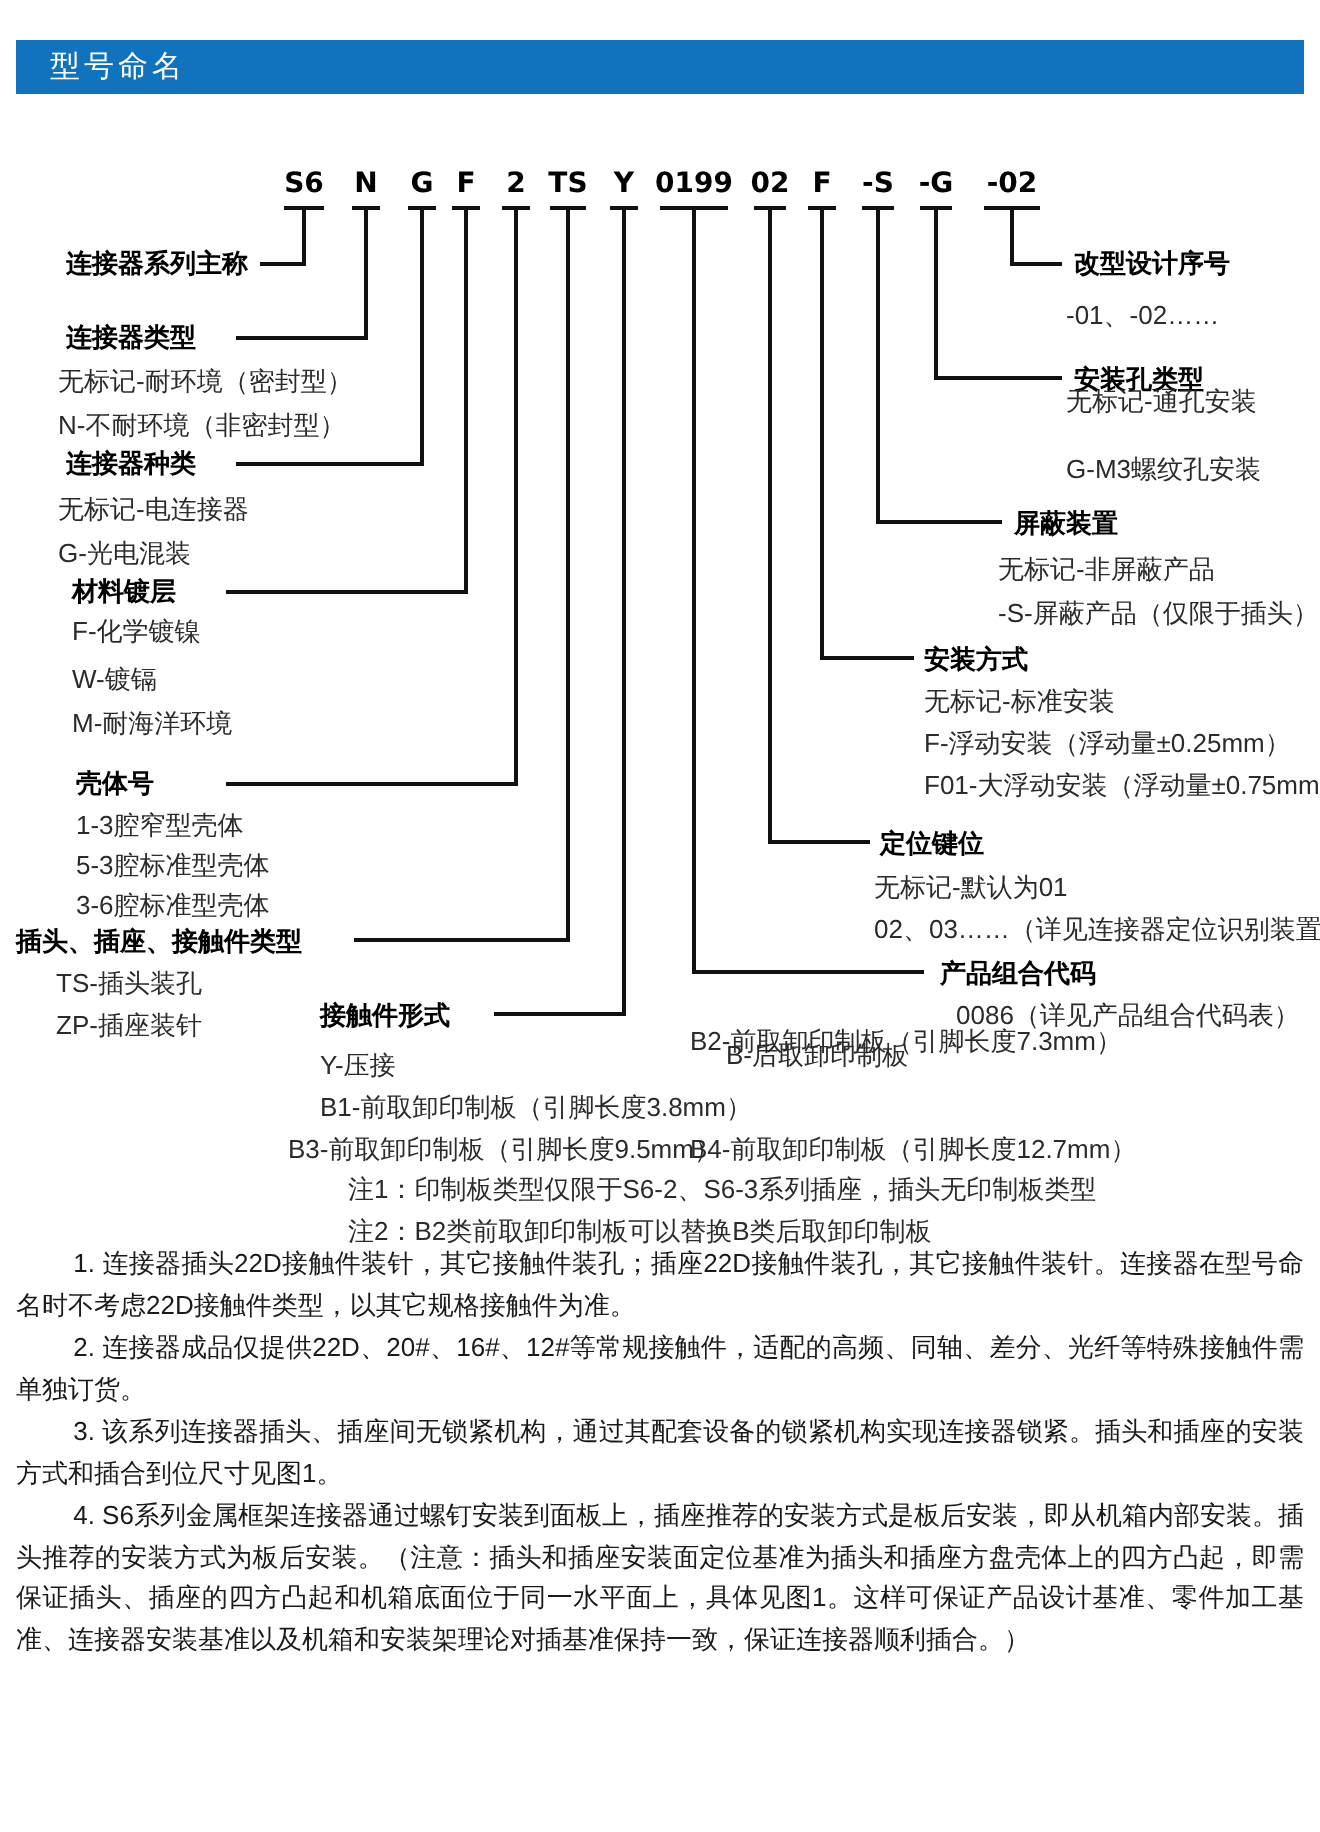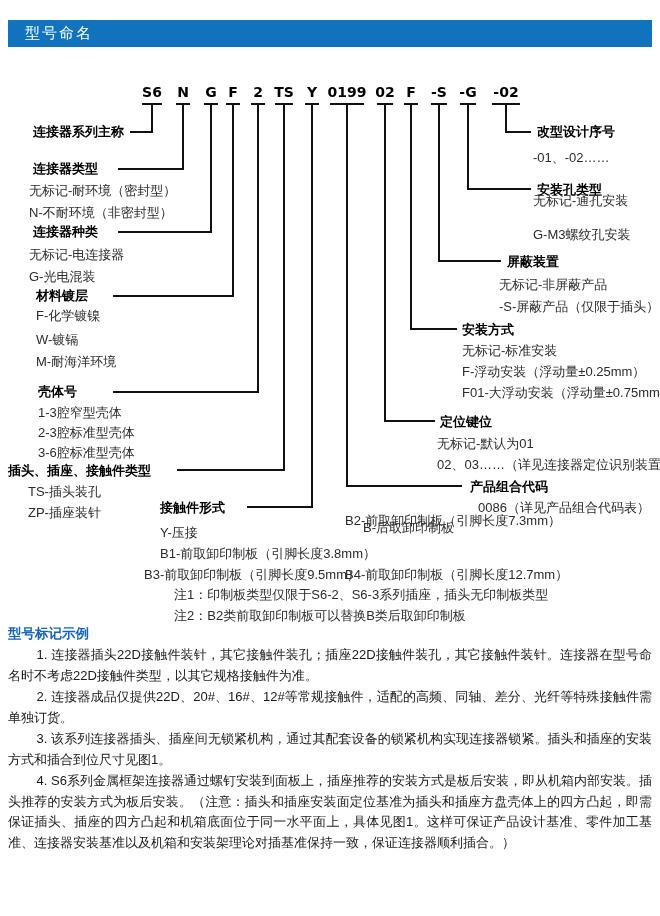--- a/index.html
+++ b/index.html
@@ -79,21 +79,21 @@
 <span class="lbl" style="left:29px;top:248px">无标记-电连接器</span>
 <span class="lbl" style="left:29px;top:270px">G-光电混装</span>
 
 <span class="lbl b" style="left:36px;top:289px">材料镀层</span>
 <span class="lbl" style="left:36px;top:309px">F-化学镀镍</span>
 <span class="lbl" style="left:36px;top:333px">W-镀镉</span>
 <span class="lbl" style="left:36px;top:355px">M-耐海洋环境</span>
 
 <span class="lbl b" style="left:38px;top:385px">壳体号</span>
 <span class="lbl" style="left:38px;top:406px">1-3腔窄型壳体</span>
-<span class="lbl" style="left:38px;top:426px">2-3腔标准型壳体</span>
+<span class="lbl" style="left:38px;top:426px">5-3腔标准型壳体</span>
 <span class="lbl" style="left:38px;top:446px">3-6腔标准型壳体</span>
 
 <span class="lbl b" style="left:8px;top:464px">插头、插座、接触件类型</span>
 <span class="lbl" style="left:28px;top:485px">TS-插头装孔</span>
 <span class="lbl" style="left:28px;top:506px">ZP-插座装针</span>
 
 <span class="lbl b" style="left:160px;top:501px">接触件形式</span>
 <span class="lbl" style="left:160px;top:526px">Y-压接</span>
 <span class="lbl" style="left:363px;top:521px">B-后取卸印制板</span>
 <span class="lbl" style="left:160px;top:547px">B1-前取卸印制板（引脚长度3.8mm）</span>
@@ -120,18 +120,17 @@
 <span class="lbl" style="left:462px;top:386px">F01-大浮动安装（浮动量±0.75mm）</span>
 
 <span class="lbl b" style="left:440px;top:415px">定位键位</span>
 <span class="lbl" style="left:437px;top:437px">无标记-默认为01</span>
 <span class="lbl" style="left:437px;top:458px">02、03……（详见连接器定位识别装置）</span>
 
 <span class="lbl b" style="left:470px;top:480px">产品组合代码</span>
 <span class="lbl" style="left:478px;top:501px">0086（详见产品组合代码表）</span>
 
 <div class="bottom">
-  <div class="bhead">型号标记示例</div>
   <p>1. 连接器插头22D接触件装针，其它接触件装孔；插座22D接触件装孔，其它接触件装针。连接器在型号命名时不考虑22D接触件类型，以其它规格接触件为准。</p>
   <p>2. 连接器成品仅提供22D、20#、16#、12#等常规接触件，适配的高频、同轴、差分、光纤等特殊接触件需单独订货。</p>
   <p>3. 该系列连接器插头、插座间无锁紧机构，通过其配套设备的锁紧机构实现连接器锁紧。插头和插座的安装方式和插合到位尺寸见图1。</p>
   <p>4. S6系列金属框架连接器通过螺钉安装到面板上，插座推荐的安装方式是板后安装，即从机箱内部安装。插头推荐的安装方式为板后安装。（注意：插头和插座安装面定位基准为插头和插座方盘壳体上的四方凸起，即需保证插头、插座的四方凸起和机箱底面位于同一水平面上，具体见图1。这样可保证产品设计基准、零件加工基准、连接器安装基准以及机箱和安装架理论对插基准保持一致，保证连接器顺利插合。）</p>
 </div>
 
 </body></html>

